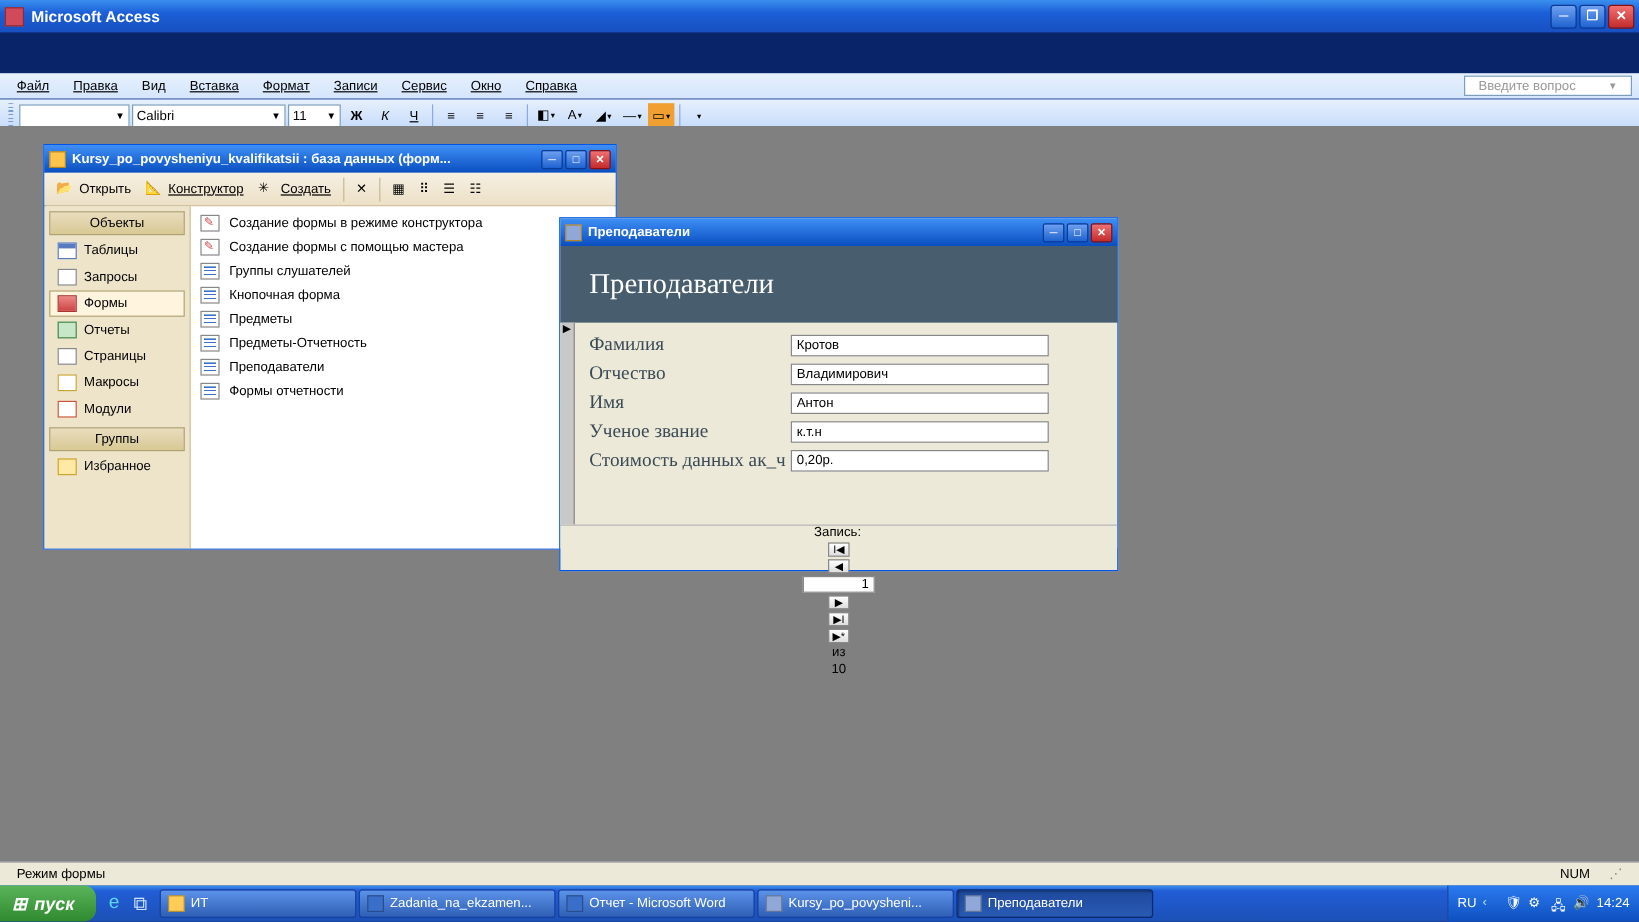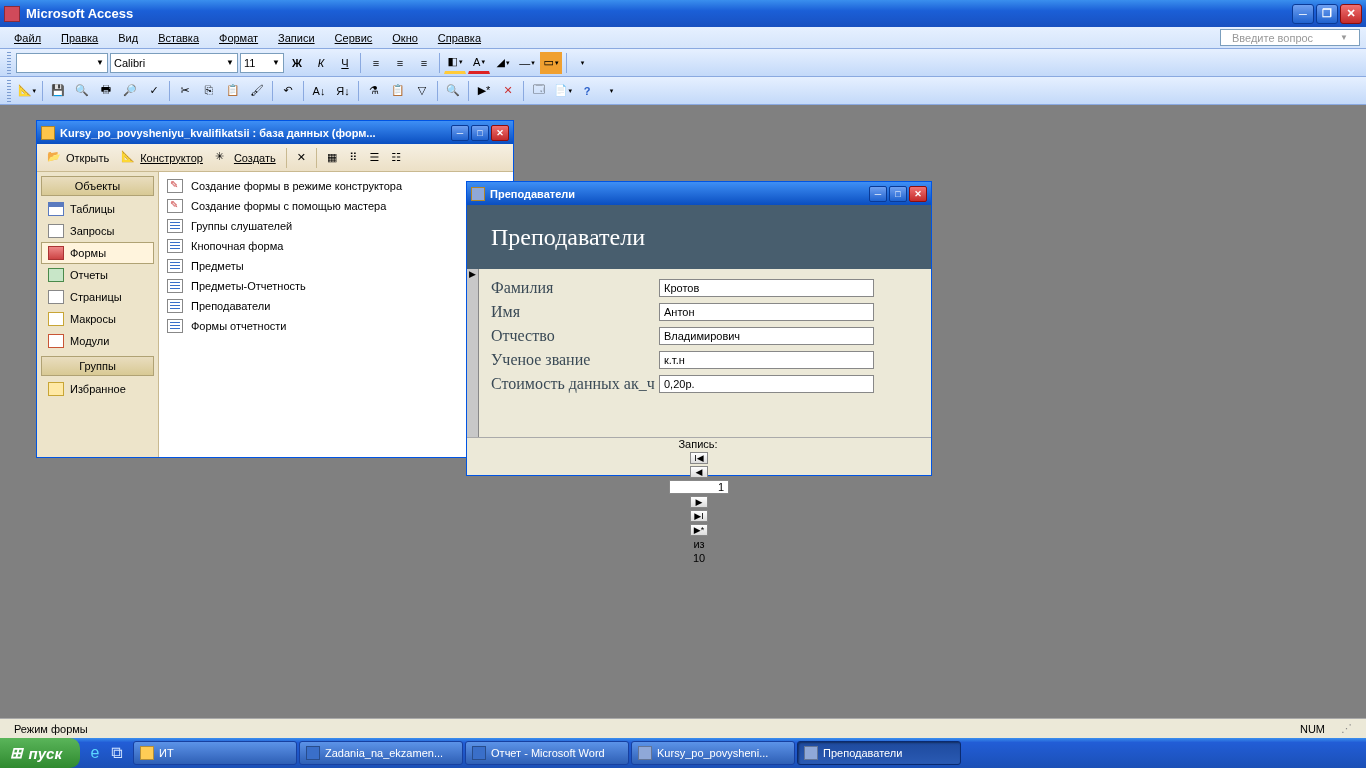--- a/index.html
+++ b/index.html
@@ -7,21 +7,21 @@
 
 
 .titlebar { height: 27px; background: linear-gradient(to bottom, #3a8fee, #1b5fd7 40%, #1850c0); display: flex; align-items: center; padding: 0 4px; color: #fff; font-size: 13px; font-weight: bold; }
 .titlebar .icon { width: 16px; height: 16px; background: #d04a5a; border: 1px solid #8a2b3a; margin-right: 6px; }
 .titlebar .ttl { flex: 1; }
 .winbtns { display: flex; gap: 2px; }
 .winbtn { width: 22px; height: 20px; background: linear-gradient(to bottom,#6fa0f1,#1e62cf); border: 1px solid #0a3a96; border-radius: 3px; color: #fff; display:flex;align-items:center;justify-content:center;font-size:11px;cursor:pointer;}
 .winbtn.close { background: linear-gradient(to bottom,#f17171,#c32b2b); border-color:#8b0d0d;}
 
 
-.menubar { height: 22px; background: linear-gradient(to bottom,#e6f0ff,#d5e5fb); display:flex; align-items:center; padding: 0 6px; gap: 4px; border-bottom:1px solid #8aa9e0; font-size: 11px; color:#000;}
+.menubar { height: 22px; background: linear-gradient(to bottom,#e6f0ff,#d5e5fb); display:flex; align-items:center; padding: 0 6px; gap: 4px; border-bottom:1px solid #8aa9e0; font-size: 11px; color:#000;margin-top:34px;}
 .menubar span { padding: 2px 8px; cursor:default;}
 .menubar span u{text-decoration: underline;}
 .menubar .helpbox{margin-left:auto;width:140px;height:17px;background:#fff;border:1px solid #7b9ebd;font-size:11px;padding:0 3px;display:flex;align-items:center;color:#999;}
 .menubar .helpbox .dd{margin-left:auto;font-size:8px;}
 
 
 .toolbar { height: 28px; background: linear-gradient(to bottom,#e6f0ff,#c3d9f9); border-bottom:1px solid #8aa9e0; display:flex;align-items:center;padding:0 4px;gap:2px;}
 .toolbar .handle{width:4px;height:22px;background:repeating-linear-gradient(to bottom,#7a9bd0,#7a9bd0 1px,transparent 1px,transparent 3px);margin:0 3px;}
 .toolbar .sel{height:20px;background:#fff;border:1px solid #7b9ebd;font-size:11px;padding:0 3px;display:flex;align-items:center;}
 .toolbar .sel .dd{margin-left:auto;font-size:8px;padding-left:4px;}
@@ -327,26 +327,26 @@
     </div>
     <div class="formhdr">Преподаватели</div>
     <div class="formbody" style="height:168px;">
       <div class="recselbar">▶</div>
       <div class="fields" id="formfields">
           <div class="frow">
             <label>Фамилия</label>
             <input value="Кротов" style="">
           </div>
           <div class="frow">
+            <label>Отчество</label>
+            <input value="Владимирович" style="">
+          </div>
+          <div class="frow">
             <label>Имя</label>
             <input value="Антон" style="">
-          </div>
-          <div class="frow">
-            <label>Отчество</label>
-            <input value="Владимирович" style="">
           </div>
           <div class="frow">
             <label>Ученое звание</label>
             <input value="к.т.н" style="">
           </div>
           <div class="frow">
             <label>Стоимость данных ак_ч</label>
             <input value="0,20р." style="">
           </div>
         </div>
@@ -397,13 +397,22 @@
       </div>
       <div class="task">
         <div class="ticon" style="background:#8fa8d8;border:1px solid rgba(0,0,0,.3);"></div>
         <span>Kursy_po_povysheni...</span>
       </div>
       <div class="task active">
         <div class="ticon" style="background:#8fa8d8;border:1px solid rgba(0,0,0,.3);"></div>
         <span>Преподаватели</span>
       </div>
     </div>
+  <div class="tray">
+    <span>RU</span>
+    <span class="ticon" style="color:#aee0ff;">‹</span>
+    <span class="ticon">🛡</span>
+    <span class="ticon">⚙</span>
+    <span class="ticon">🖧</span>
+    <span class="ticon">🔊</span>
+    <span>14:24</span>
+  </div>
 </div>
 
 </body></html>

